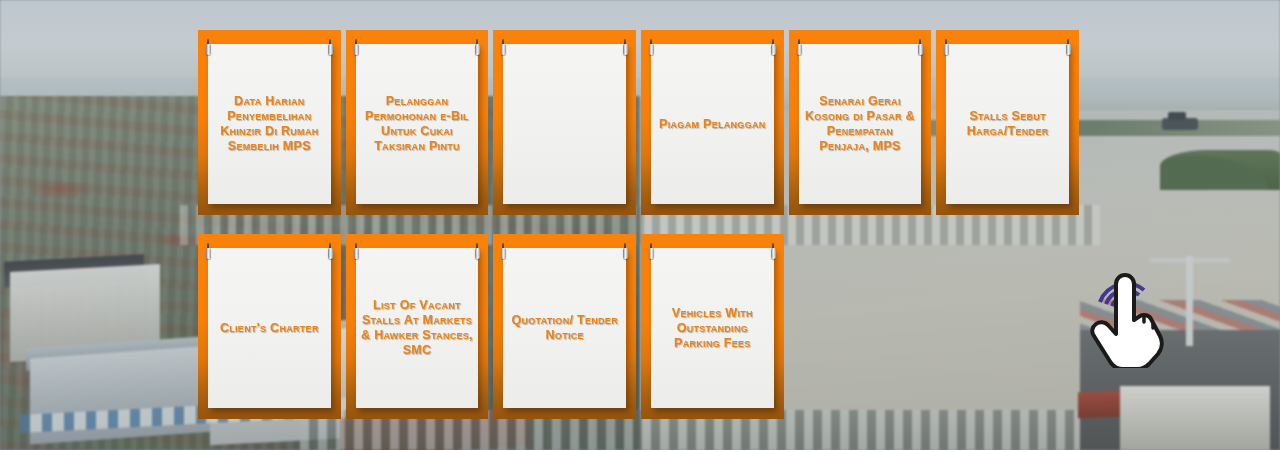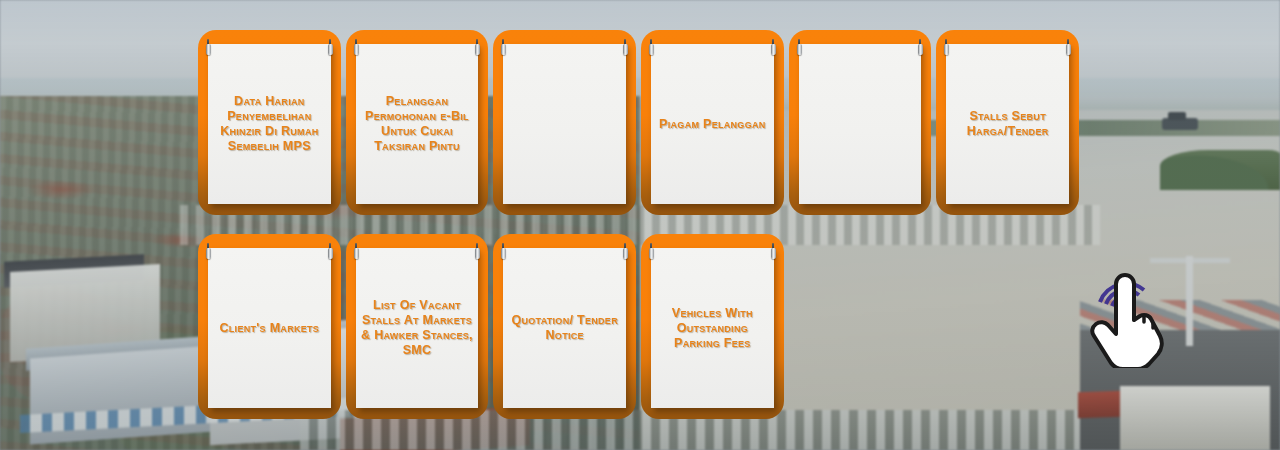--- a/index.html
+++ b/index.html
@@ -120,21 +120,20 @@
     grid-template-columns:repeat(6, 1fr);
     grid-template-rows:repeat(2, 1fr);
     column-gap:5px;
     row-gap:19px;
   }
   .tile {
     position:relative;
     background:linear-gradient(180deg,#f9820a 0%, #f8800a 46%, #e0760c 68%, #aa600e 88%, #95540e 100%);
     overflow:hidden;
     cursor:pointer;
-    border-radius:18px;
   }
   .card {
     position:absolute;
     left:10px; right:10px;
     top:14px; height:160px;
     background:linear-gradient(#f4f4f2 0%, #f1f1ef 55%, #ececeb 100%);
     box-shadow:3px 4px 6px rgba(0,0,0,.30);
     display:flex; align-items:center; justify-content:center;
     padding:6px 4px;
   }
@@ -259,20 +258,21 @@
     <div class="tile">
       <div class="card">
         <span class="pin left">
           <b></b>
           <i></i>
         </span>
         <span class="pin right">
           <b></b>
           <i></i>
         </span>
+        <div class="card-title">Senarai Gerai Kosong di Pasar &amp; Penempatan Penjaja, MPS</div>
       </div>
     </div>
     <div class="tile">
       <div class="card">
         <span class="pin left">
           <b></b>
           <i></i>
         </span>
         <span class="pin right">
           <b></b>
@@ -284,21 +284,21 @@
     <div class="tile">
       <div class="card">
         <span class="pin left">
           <b></b>
           <i></i>
         </span>
         <span class="pin right">
           <b></b>
           <i></i>
         </span>
-        <div class="card-title">Client's Markets</div>
+        <div class="card-title">Client's Charter</div>
       </div>
     </div>
     <div class="tile">
       <div class="card">
         <span class="pin left">
           <b></b>
           <i></i>
         </span>
         <span class="pin right">
           <b></b>

